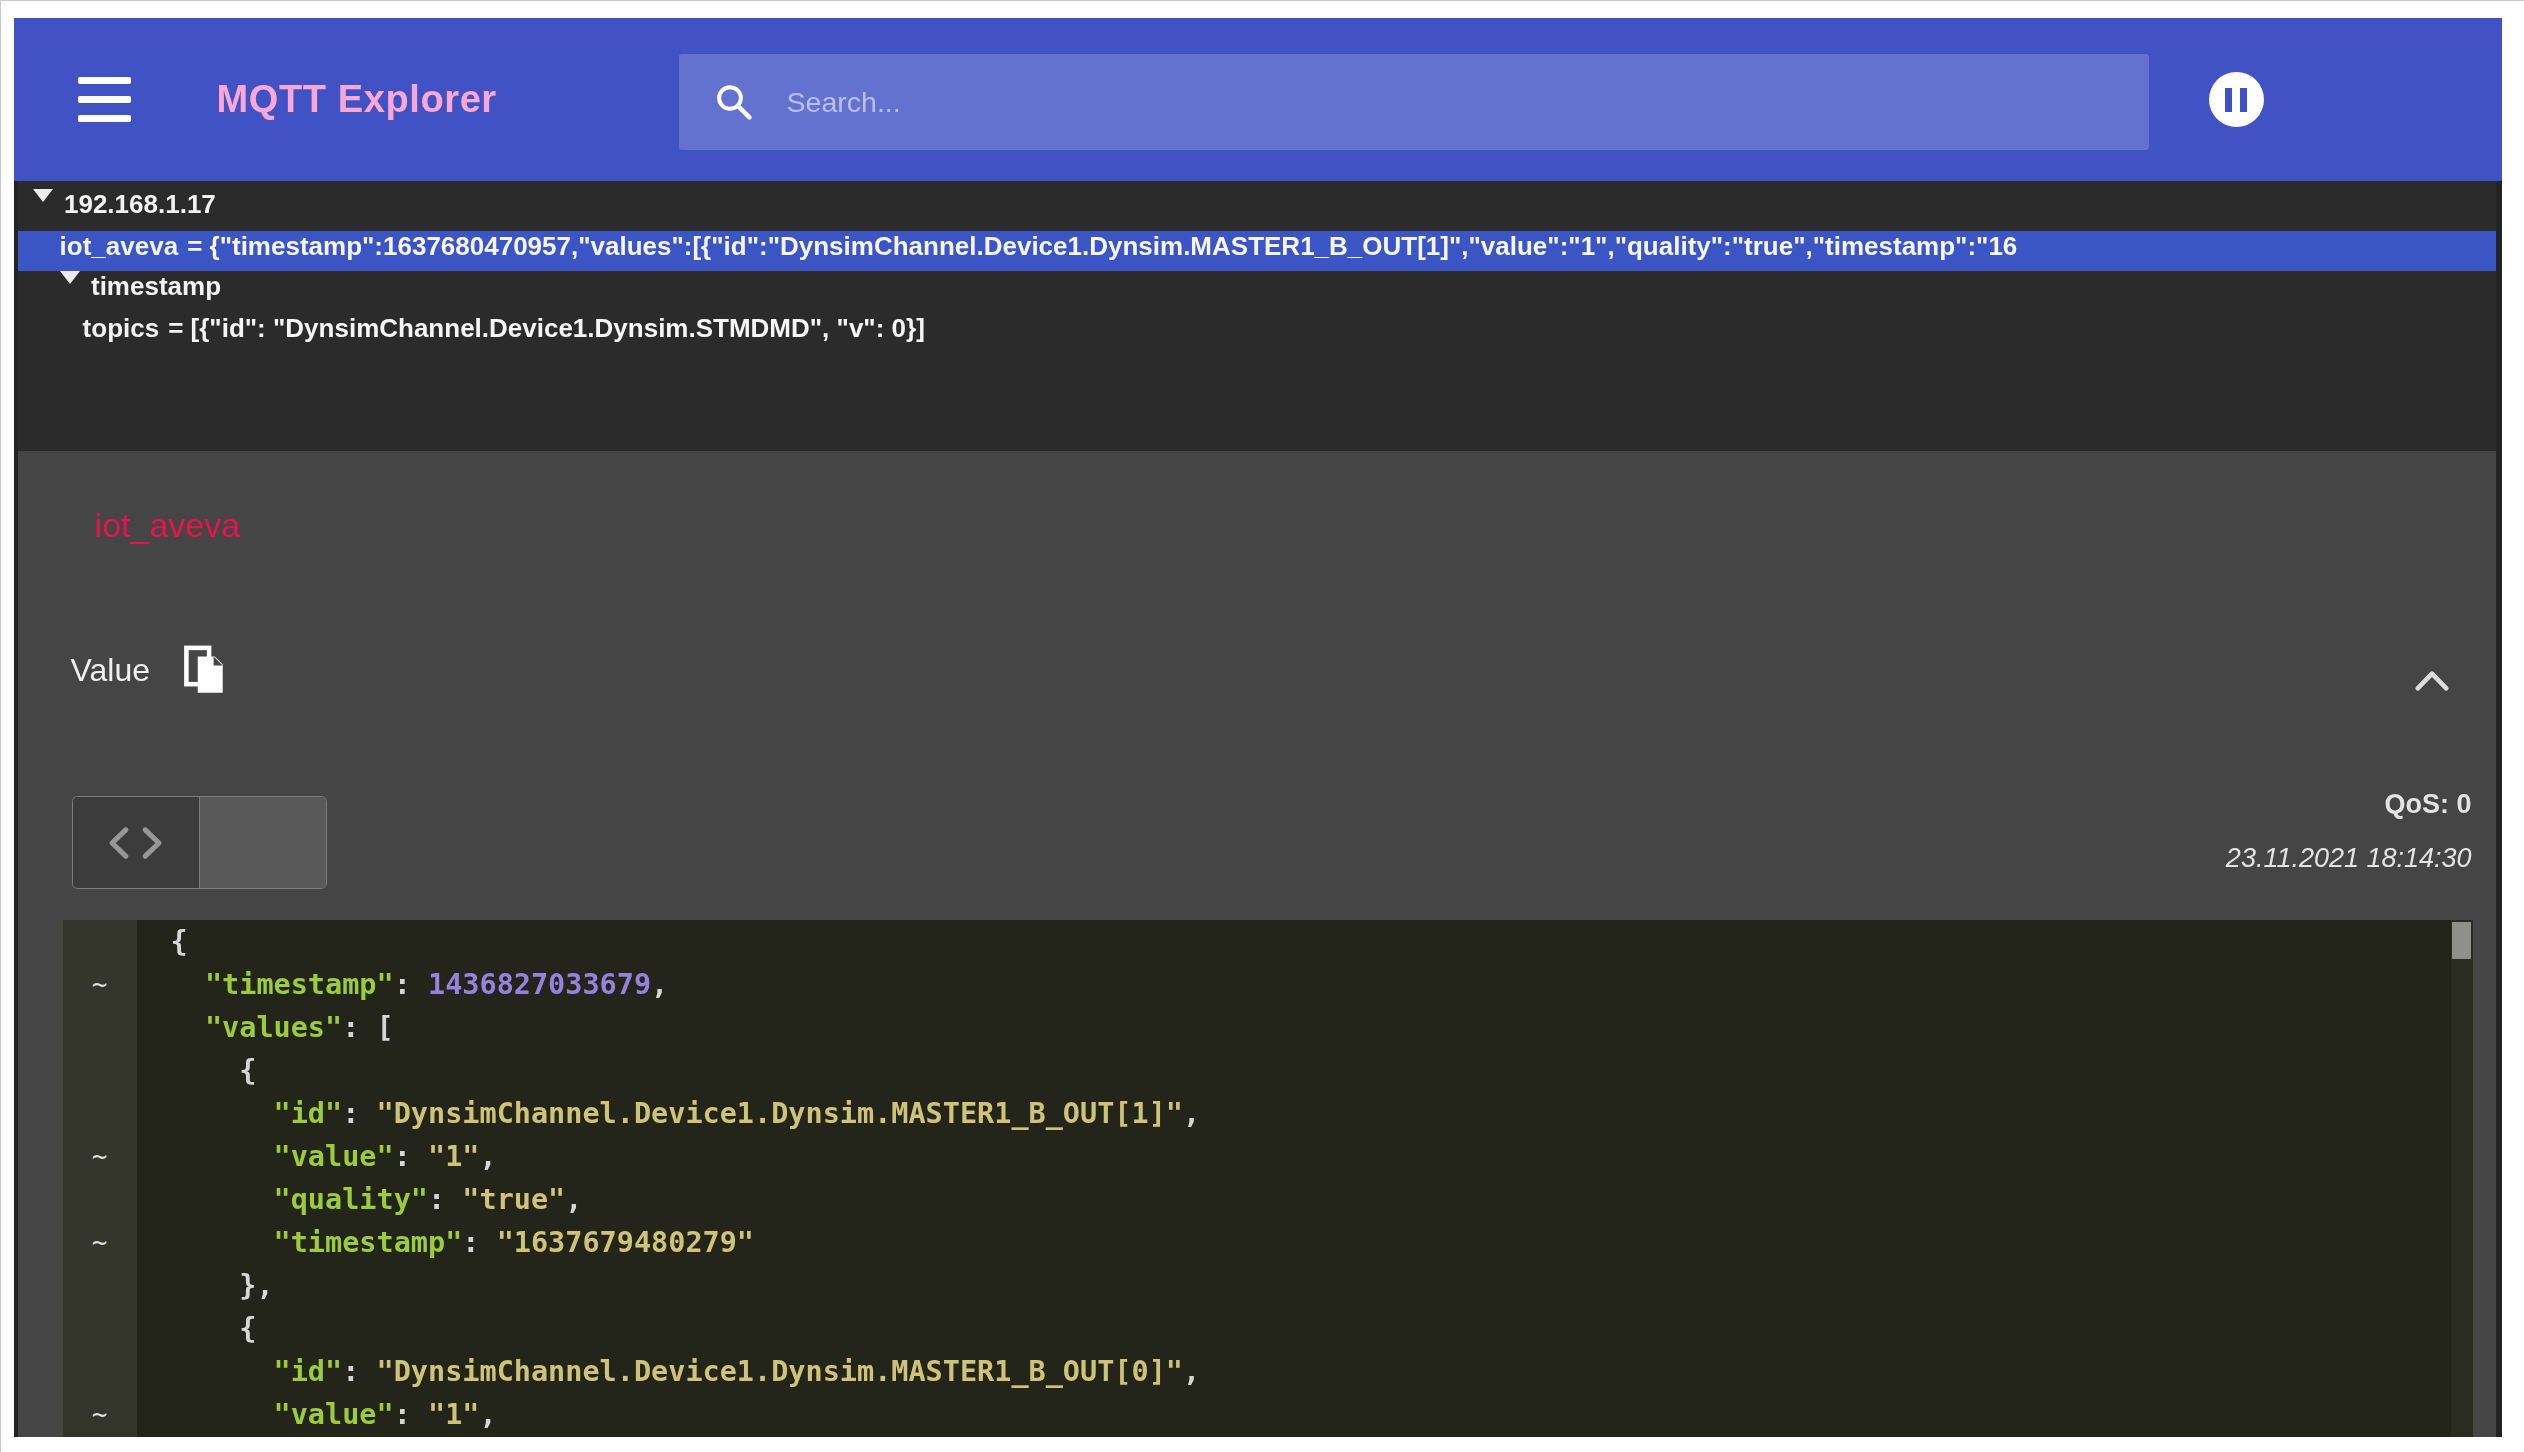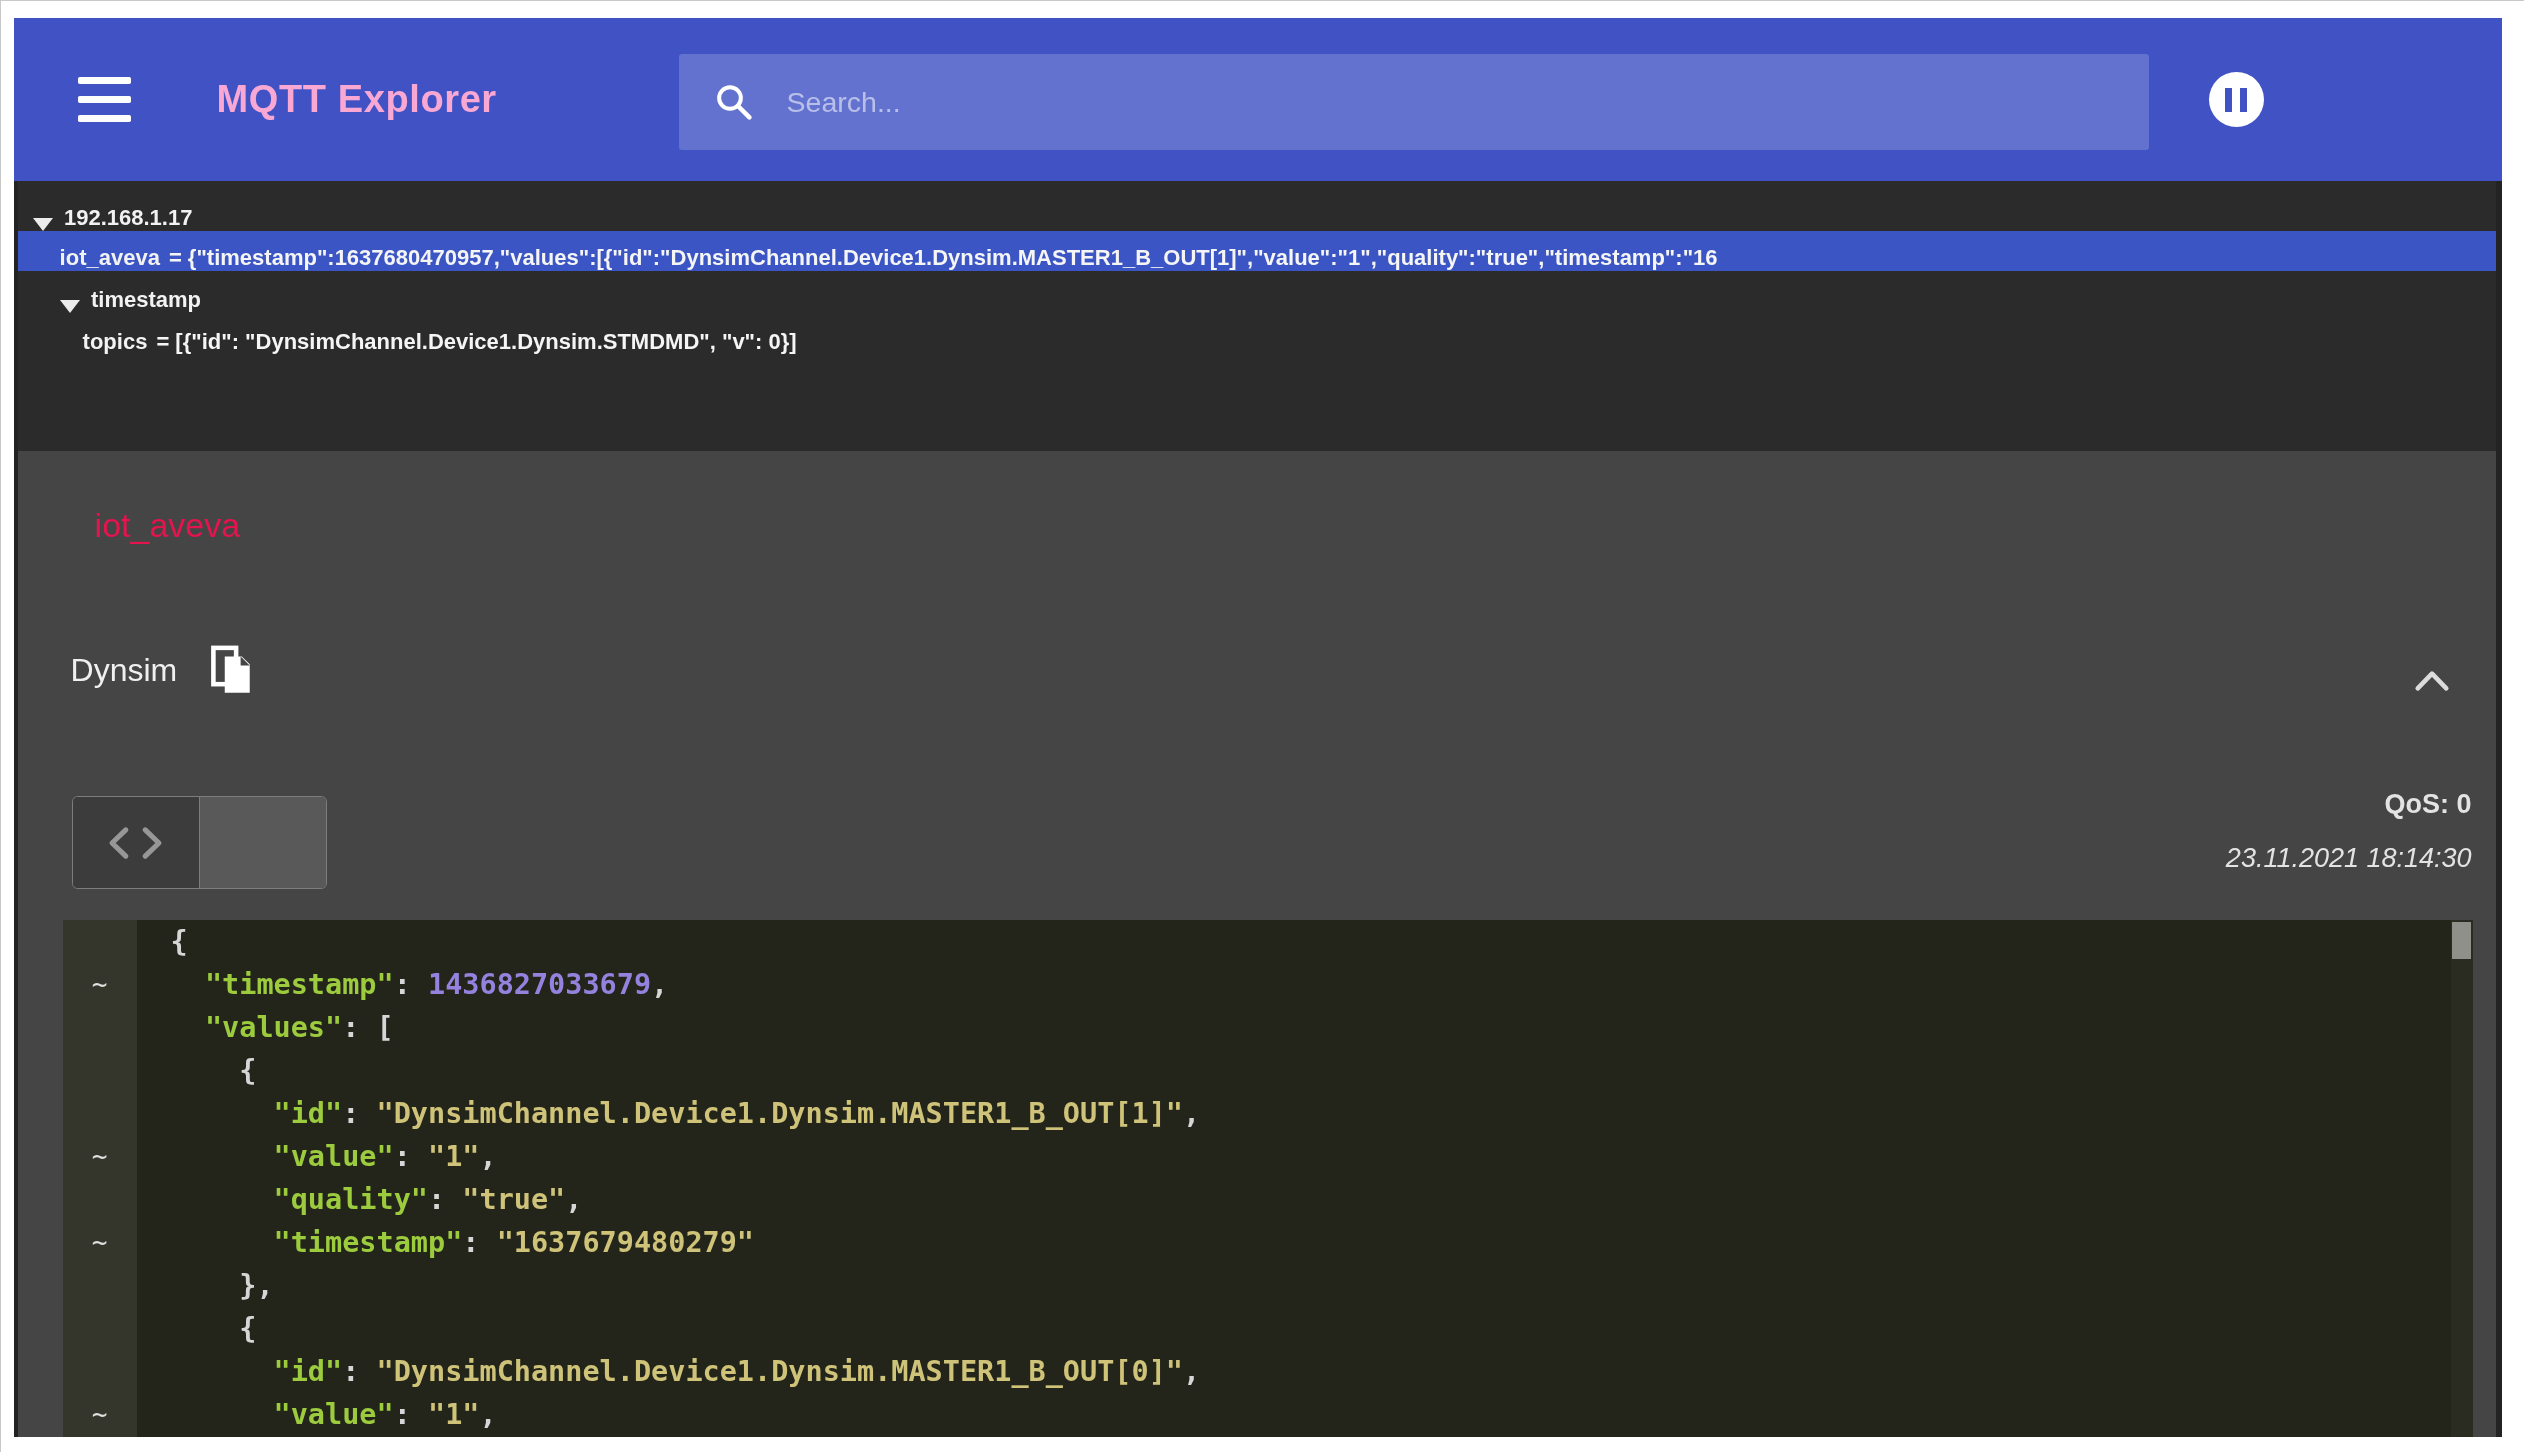--- a/index.html
+++ b/index.html
@@ -48,22 +48,22 @@
   
   .panels {
     flex:1; display:flex; flex-direction:column; min-height:0;
     border-left:4.6px solid #232323; border-right:6.3px solid #232323;
     background:#232323;
   }
 
   
   .tree { height:270px; flex:none; background:var(--tree-bg); padding-top:8px; overflow:hidden; }
   .tree-row {
-    height:42px; display:flex; align-items:flex-end; white-space:nowrap;
-    overflow:hidden; color:#f2f2f2; font-size:22px; cursor:pointer;
+    height:42px; display:flex; align-items:flex-start; white-space:nowrap;
+    overflow:hidden; color:#f2f2f2; font-size:26px; cursor:pointer;
   }
   .tree-row .lbl { font-weight:bold; }
   .tree-row .sfx { font-weight:normal; color:#ababab; margin-left:9px; }
   .tree-row .val { font-weight:bold; color:#f5f5f5; margin-left:9px; }
   .tree-row.selected { background:var(--selected-bg); height:40px; }
   .tri { flex:none; width:0; height:0; margin-right:11.4px; }
   .tri-down { border-left:10.3px solid transparent; border-right:10.3px solid transparent; border-top:13.7px solid #ececec; }
   .tri-right { border-top:10.3px solid transparent; border-bottom:10.3px solid transparent; border-left:13.7px solid #ececec; }
 
   
@@ -163,21 +163,21 @@
           <span class="lbl">topics</span>
           <span class="val">= [{"id": "DynsimChannel.Device1.Dynsim.STMDMD", "v": 0}]</span>
         </div>
       </div>
 
       <div class="detail">
 
         <div class="topic-label">iot_aveva</div>
 
         <div class="value-row">
-          <span class="value-title">Dynsim</span>
+          <span class="value-title">Value</span>
           <button class="copy-btn">
             <svg width="42" height="50" viewBox="0 0 74 88">
               <rect x="6" y="5" width="40" height="64" fill="none" stroke="#ffffff" stroke-width="8"></rect>
               <path d="M26 20 h30 l14 14 v50 h-44 z" fill="#ffffff"></path>
               <path d="M54 20 l16 16 h-16 z" fill="#454545"></path>
             </svg>
           </button>
         </div>
 
         <button class="collapse-btn">

